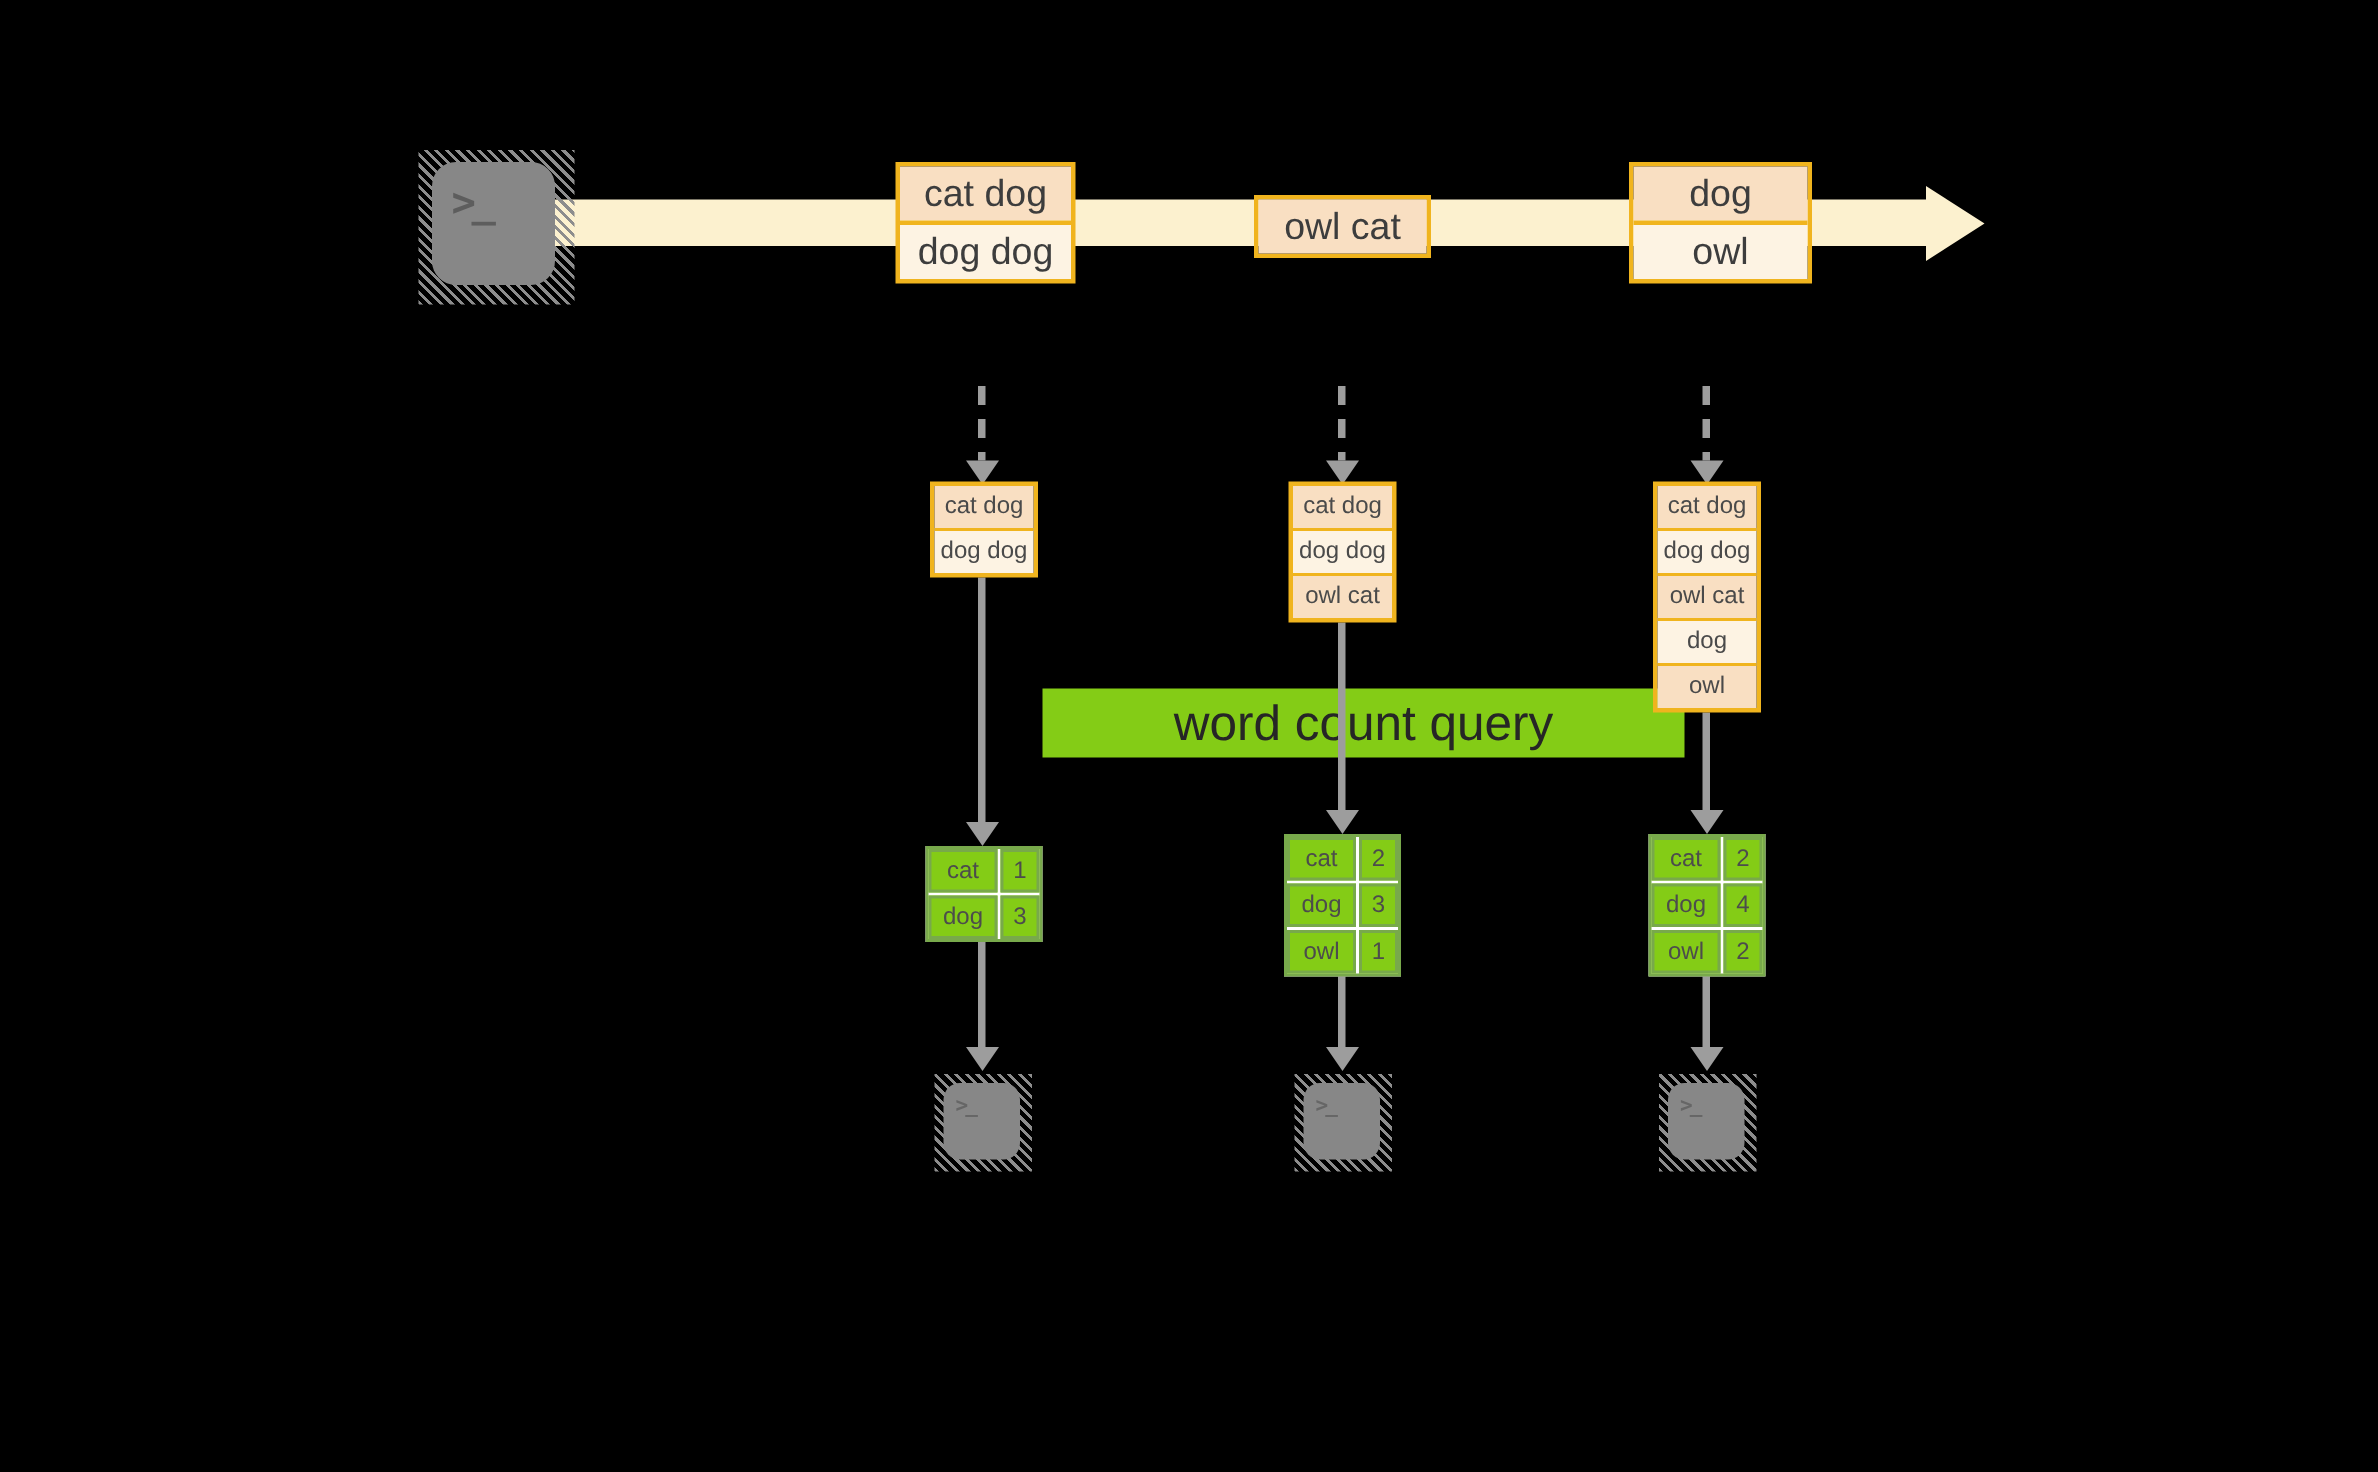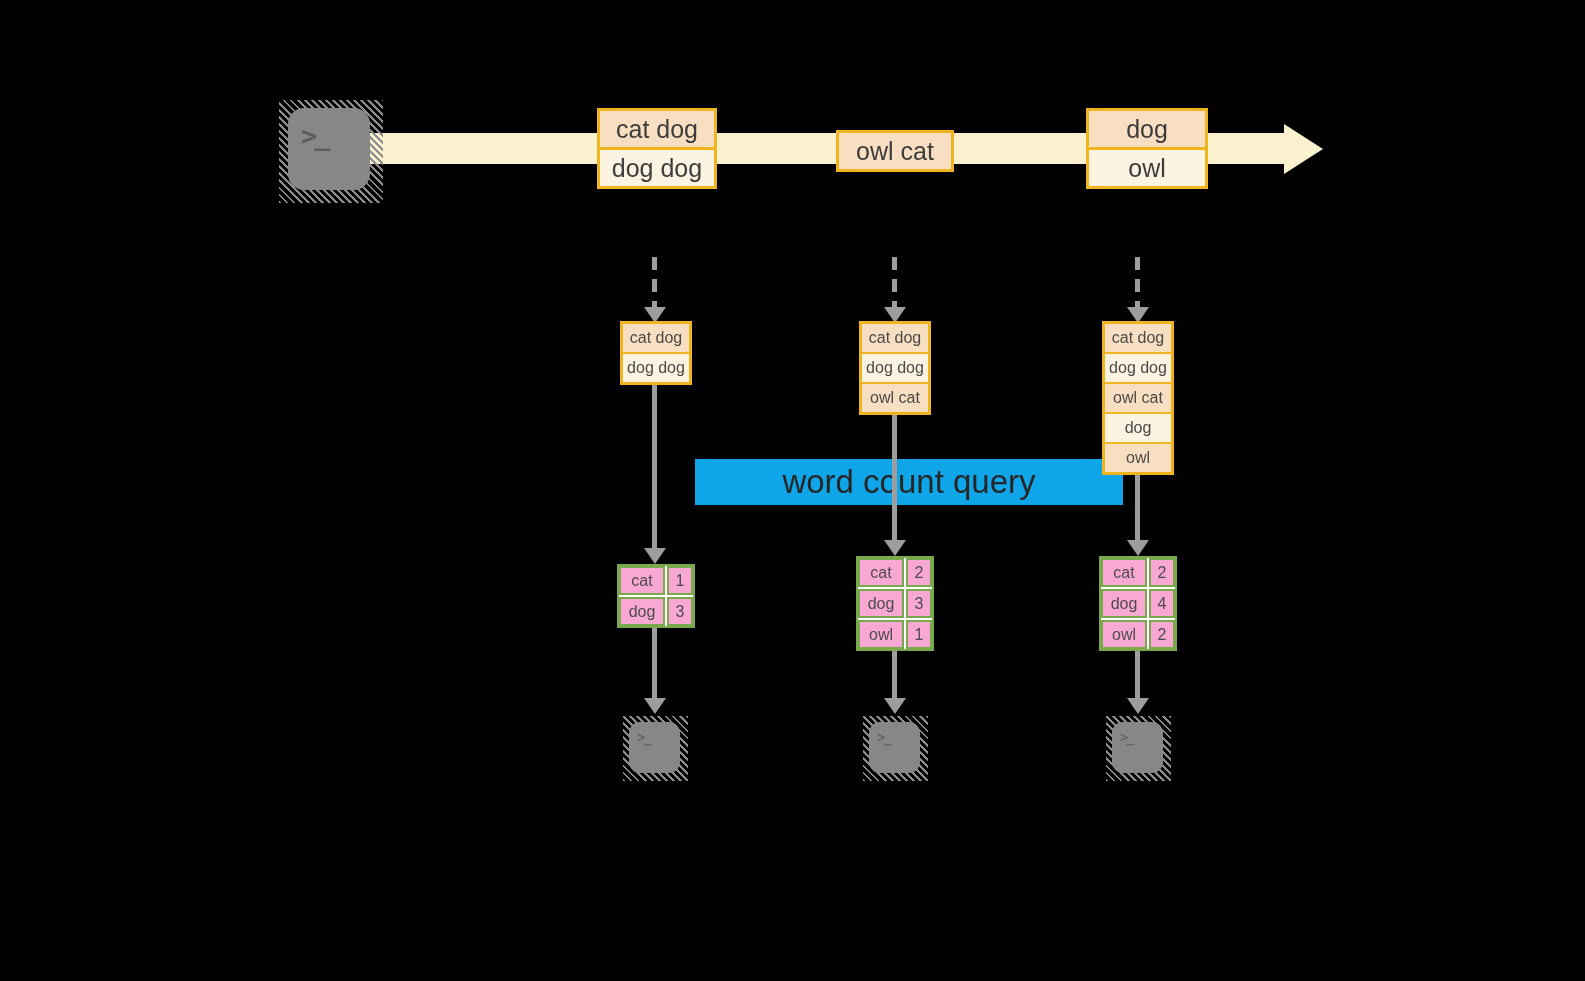--- a/index.html
+++ b/index.html
@@ -42,25 +42,25 @@
 
   
   .vline{position:absolute;width:5px;background:#9d9d9d;z-index:2;}
   .vline.dashed{background:repeating-linear-gradient(to bottom,#9d9d9d 0 13px,transparent 13px 22px);}
   .ahead{position:absolute;width:0;height:0;border-left:11px solid transparent;border-right:11px solid transparent;
     border-top:16px solid #9d9d9d;z-index:2;}
 
   
   .gtable{position:absolute;display:grid;grid-template-columns:46px 26px;gap:2px;
     background:#ffffff;border:2px solid #78a94b;z-index:3;}
-  .gcell{box-sizing:border-box;border:2px solid #78a94b;background:#f9a8d4;height:29px;
+  .gcell{box-sizing:border-box;border:2px solid #78a94b;background:#84cc16;height:29px;
     display:flex;align-items:center;justify-content:center;font-size:16px;color:#4c4c4c;}
 
   
-  .word-band{position:absolute;left:695px;top:459px;width:428px;height:46px;background:#0ea5e9;z-index:1;
+  .word-band{position:absolute;left:695px;top:459px;width:428px;height:46px;background:#84cc16;z-index:1;
     display:flex;align-items:center;justify-content:center;font-size:33px;color:#262626;}
 </style>
 </head>
 <body>
 
 <div class="canvas">
 
   <div class="stream-band"></div>
   <div class="stream-head"></div>
 

